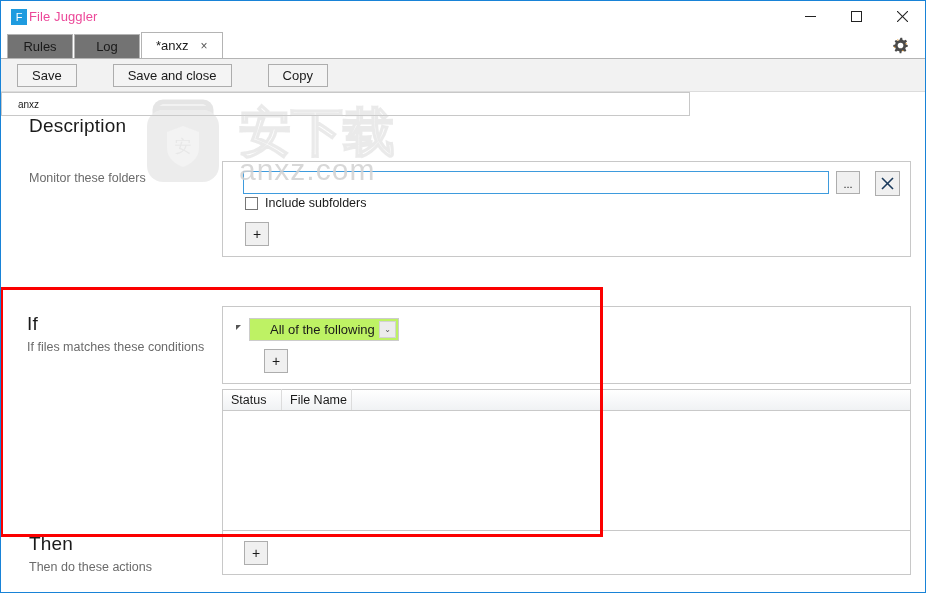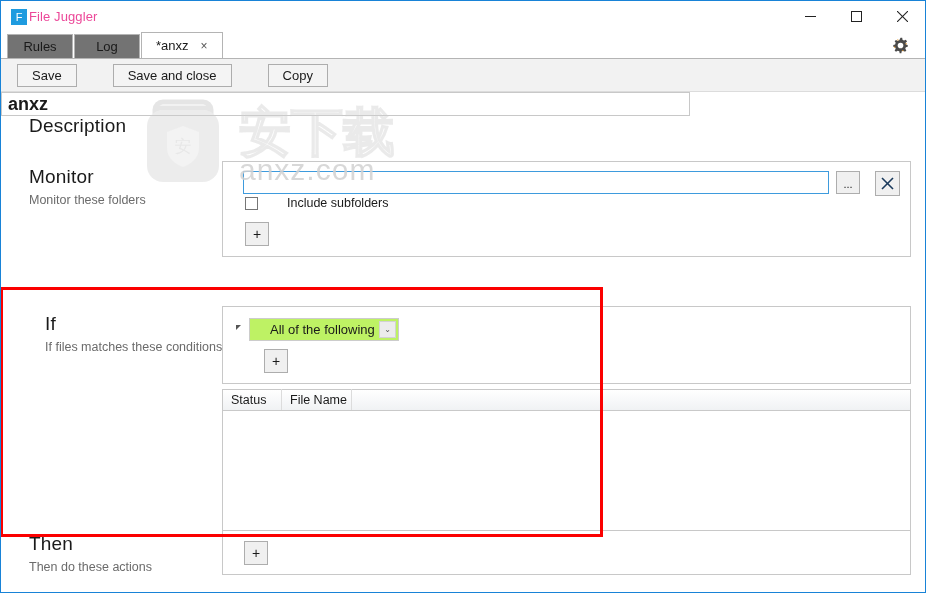--- a/index.html
+++ b/index.html
@@ -156,46 +156,44 @@
 
   .field-box {
     position: absolute;
     background: #ffffff;
     border: 1px solid #c8c8c8;
   }
 
   .text-input {
     background: #ffffff;
     border: 1px solid #c8c8c8;
-    font-size: 18px;
-    color: #1a1a1a;
-    padding: 0 6px;
+    font-size: 10px;
+    color: #1a1a1a;
+    padding: 0 16px;
     font-family: "Liberation Sans", sans-serif;
     outline: none;
-    font-weight: bold;
   }
   .text-input.focused { border: 1px solid #3e9bdd; }
 
   .sq-btn {
     background: #f0f0f0;
     border: 1px solid #adadad;
     display: flex; align-items: center; justify-content: center;
     font-size: 14px;
     color: #1a1a1a;
     cursor: default;
     font-family: "Liberation Sans", sans-serif;
   }
 
   .chk-row {
     position: absolute;
     display: flex;
     align-items: center;
     font-size: 12.5px;
     color: #1a1a1a;
-    gap: 22px;
   }
   .chk-box {
     width: 13px; height: 13px;
     border: 1px solid #767676;
     background: #ffffff;
     margin-right: 7px;
   }
 
   
   .combo {
@@ -322,42 +320,41 @@
   <div id="content">
 
     
     <div class="section-label" style="left:28px; top:23px;">
       <div class="title">Description</div>
     </div>
     <input class="text-input" style="left: 221px; top: 26px; width: 689px; height: 24px;" value="anxz">
 
     
     <div class="section-label" style="left:28px; top:74px;">
-      <div class="title">Monitor</div>
       <div class="sub">Monitor these folders</div>
     </div>
 
     <div class="field-box" style="left:221px; top:69px; width:689px; height:96px;">
       <input class="text-input focused" style="position: absolute; left: 20px; top: 9px; width: 586px; height: 23px;">
       <div class="sq-btn" style="position:absolute; left:613px; top:9px; width:24px; height:23px; font-size:11px; align-items:flex-end; padding-bottom:3px;">...</div>
       <div class="sq-btn" style="position:absolute; left:652px; top:9px; width:25px; height:25px;">
         <svg width="13" height="13" viewBox="0 0 13 13">
             <line x1="1" y1="1" x2="12" y2="12" stroke="#1a3a5c" stroke-width="1.6"></line>
             <line x1="12" y1="1" x2="1" y2="12" stroke="#1a3a5c" stroke-width="1.6"></line>
           </svg>
       </div>
       <div class="chk-row" style="left:22px; top:34px;">
         <span class="chk-box"></span>
         <span>Include subfolders</span>
       </div>
       <div class="sq-btn" style="position:absolute; left:22px; top:60px; width:24px; height:24px;">+</div>
     </div>
 
     
-    <div class="section-label" style="left:44px; top:221px;">
+    <div class="section-label" style="left:26px; top:221px;">
       <div class="title">If</div>
       <div class="sub">If files matches these conditions</div>
     </div>
 
     <div class="field-box" style="left:221px; top:214px; width:689px; height:78px;">
       <span class="tri-collapse" style="left:13px; top:18px;"></span>
       <div class="combo" style="left:26px; top:11px; width:150px;">
         <span>All of the following</span>
         <span class="arrow-btn">⌄</span>
       </div>

